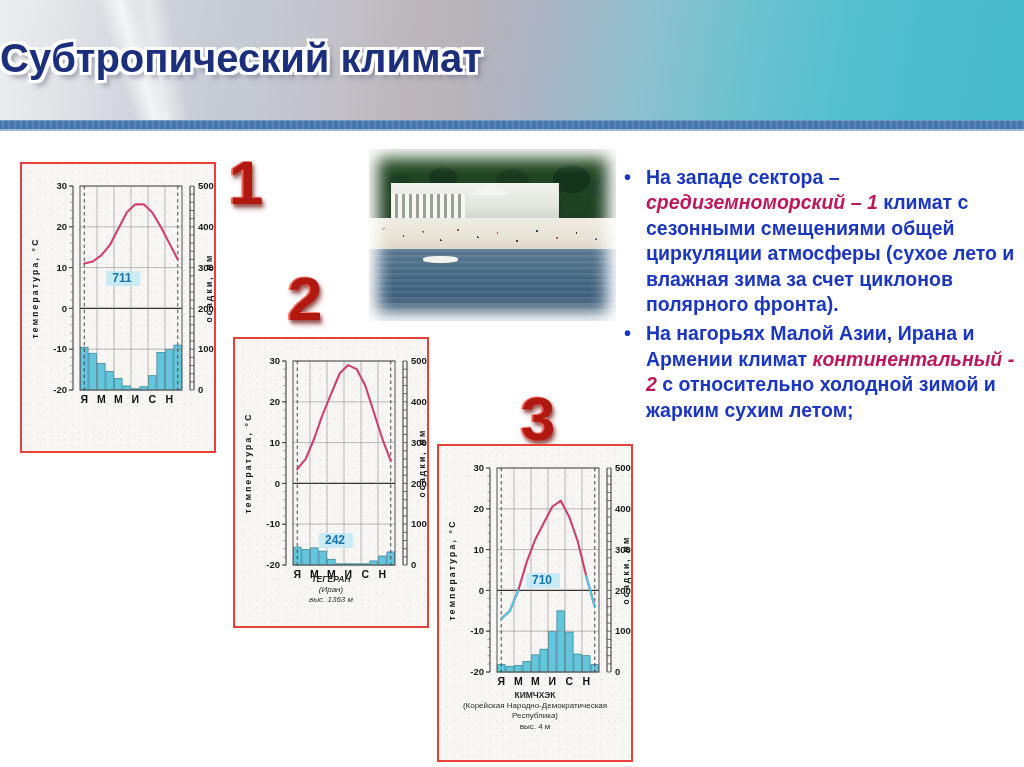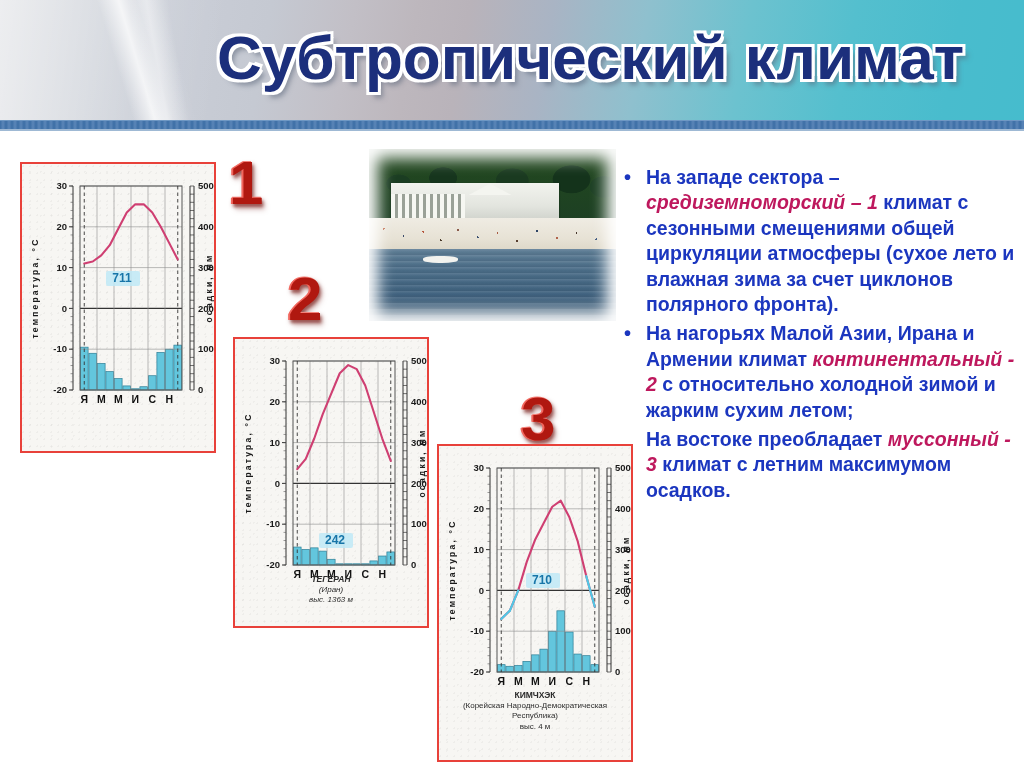--- a/index.html
+++ b/index.html
@@ -40,22 +40,22 @@
     position:absolute;left:0;top:0;width:320px;height:131px;
     background:linear-gradient(73deg, rgba(255,255,255,0) 38%, rgba(255,255,255,0.75) 44%, rgba(255,255,255,0.12) 49%, rgba(255,255,255,0) 56%);
     pointer-events:none;
   }
   #header .sheen2{
     position:absolute;left:0;top:0;width:250px;height:131px;
     background:linear-gradient(80deg, rgba(255,255,255,0.0) 55%, rgba(255,255,255,0.45) 62%, rgba(255,255,255,0.0) 70%);
     pointer-events:none;
   }
   #title{
-    position:absolute;left:0;top:16px;width:964px;text-align:right;
-    font-size:62px;font-weight:bold;line-height:84px;
+    position:absolute;left:0;top:16px;width:964px;text-align:left;
+    font-size:40px;font-weight:bold;line-height:84px;
     color:#1c2f7c;
     letter-spacing:0px;
     text-shadow:
       2px 0 0 #fff, -2px 0 0 #fff, 0 2px 0 #fff, 0 -2px 0 #fff,
       2px 2px 0 #fff, -2px 2px 0 #fff, 2px -2px 0 #fff, -2px -2px 0 #fff,
       3px 3px 0 #fff, -3px 3px 0 #fff, 3px -3px 0 #fff, -3px -3px 0 #fff,
       5px 6px 5px rgba(90,100,120,0.55);
     white-space:nowrap;
   }
   #header-rule{
@@ -563,17 +563,13 @@
 
 <div id="textpanel">
     <div class="bullet-row">
       <div class="bullet-dot">•</div>
       <div class="bullet-body"><span>На западе сектора – </span><span class="hl">средиземноморский – 1</span><span> климат с сезонными смещениями общей циркуляции атмосферы (сухое лето и влажная зима за счет циклонов полярного фронта).</span></div>
     </div>
     <div class="bullet-row">
       <div class="bullet-dot">•</div>
       <div class="bullet-body"><span>На нагорьях Малой Азии, Ирана и Армении климат </span><span class="hl">континентальный - 2</span><span> с относительно холодной зимой и жарким сухим летом;</span></div>
     </div>
-    <div class="bullet-row ">
-      <div class="bullet-dot"></div>
-      <div class="bullet-body"><span>На востоке преобладает </span><span class="hl">муссонный - 3</span><span> климат с летним максимумом осадков.</span></div>
-    </div>
   </div>
 
 </body></html>

